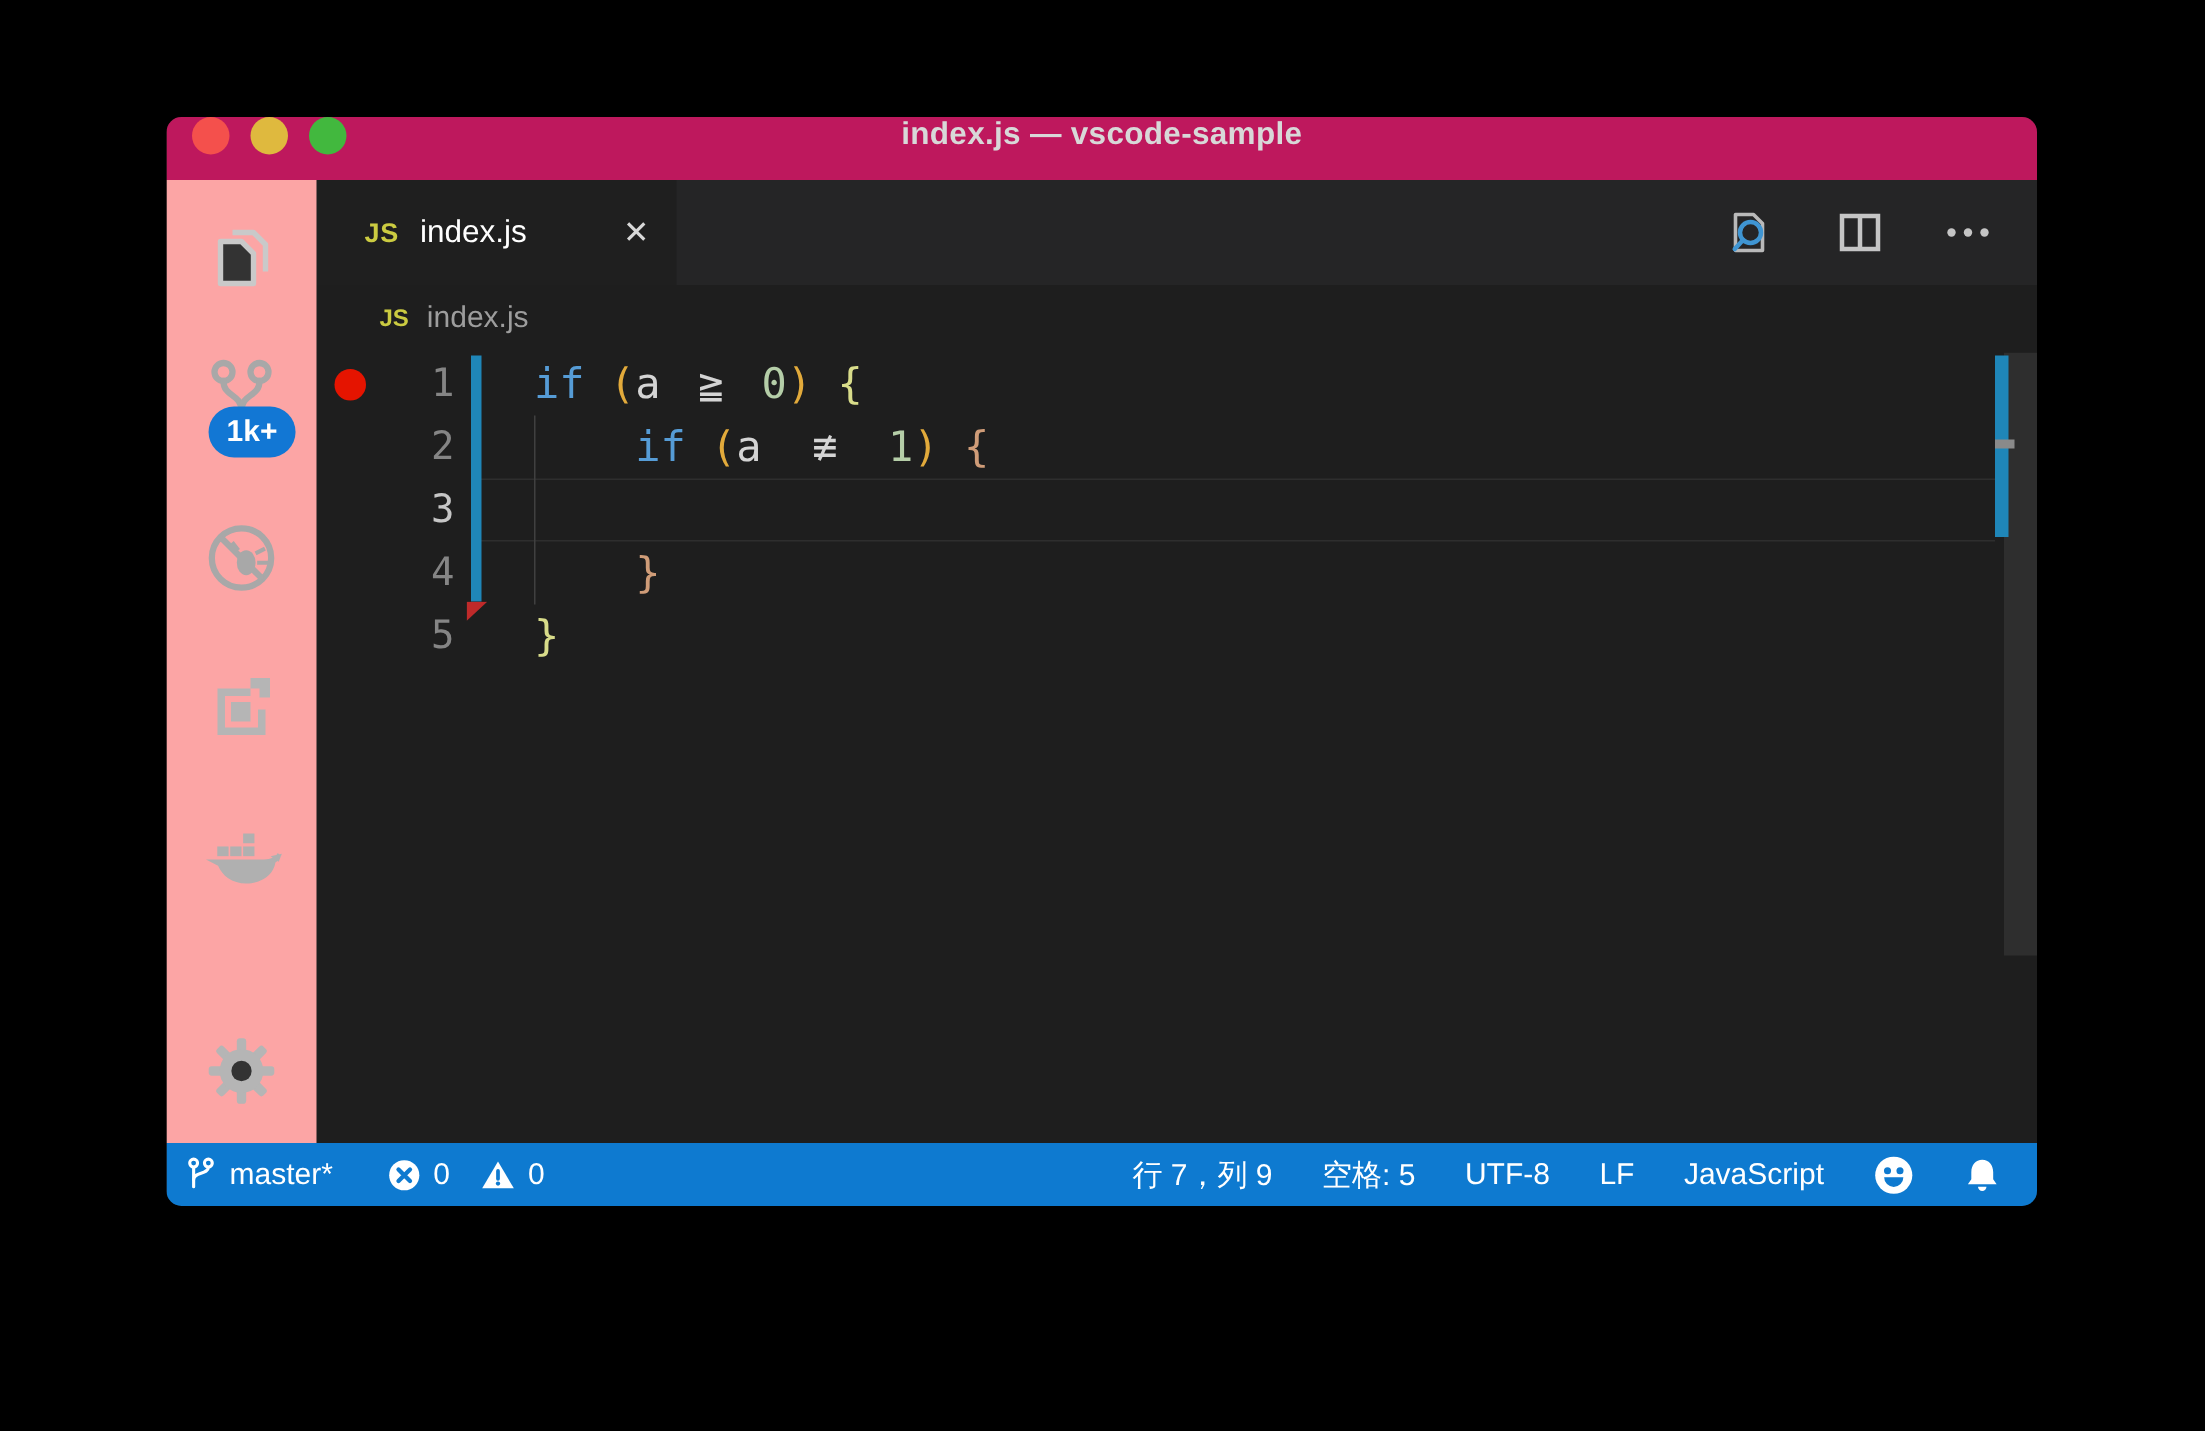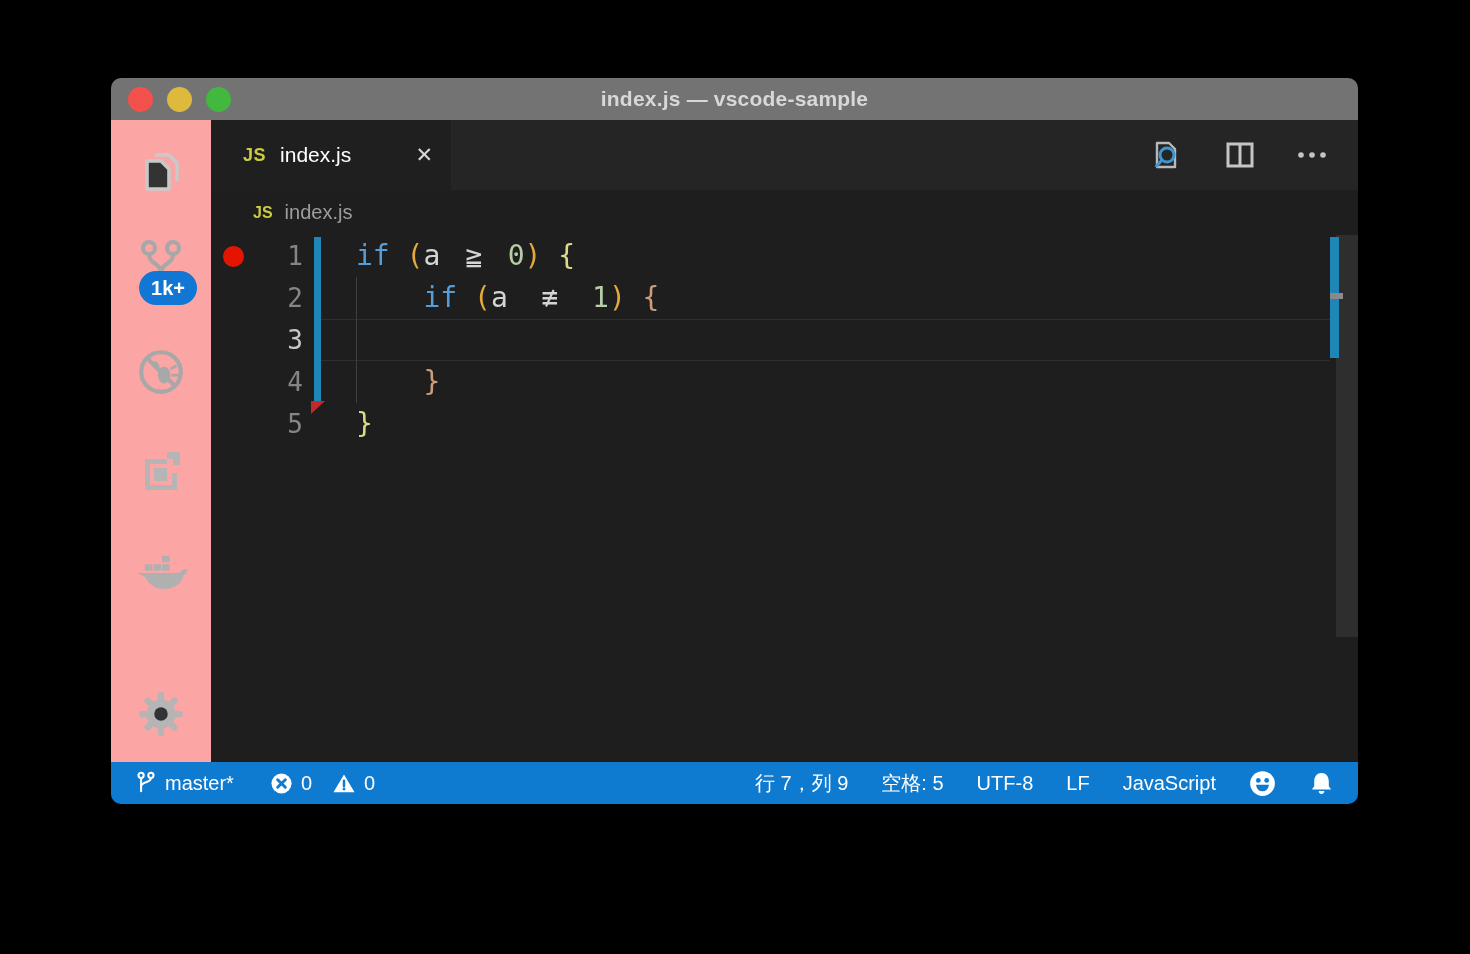--- a/index.html
+++ b/index.html
@@ -2,21 +2,21 @@
 <html><head>
 <meta charset="utf-8">
 <style>
   * { margin:0; padding:0; box-sizing:border-box; }
   html,body { width:1470px; height:954px; background:#000; font-family:"Liberation Sans", sans-serif; overflow:hidden; }
 
   .window { position:absolute; left:111px; top:78px; width:1247px; height:726px;
             border-radius:10px; overflow:hidden; background:#1e1e1e; }
 
   
-  .titlebar { height:42px; background:#737373; position:relative; display:flex; align-items:center;text-decoration:underline; }
+  .titlebar { height:42px; background:#be185d; position:relative; display:flex; align-items:flex-start;text-decoration:underline; }
   .traffic { display:flex; gap:14px; padding-left:17px; }
   .tl { width:25px; height:25px; border-radius:50%; }
   .tl.red{ background:#f4504c; } .tl.yellow{ background:#dfb93e; } .tl.green{ background:#42b83e; }
   .title-text { position:absolute; left:0; right:0; text-align:center; color:#d8d8d8;
                 font-size:21px; font-weight:600; letter-spacing:.2px; }
 
   
   .main { display:flex; height:642px; }
 
   
@@ -59,21 +59,21 @@
                 background:#bf2a2a; clip-path:polygon(0 0,100% 0,0 100%); }
   .indent-guide { position:absolute; left:145px; top:42px; height:126px; border-left:1px solid #404040; }
 
   .scroll-strip { position:absolute; right:0; top:0; bottom:0; width:28px; }
   .scroll-slider { position:absolute; right:0; top:0; width:22px; height:402px; background:rgba(121,121,121,0.18); }
   .ruler-mod { position:absolute; left:0; top:2px; width:9px; height:121px; background:#1f86b8; }
   .ruler-cursor { position:absolute; left:0; top:58px; width:13px; height:6px; background:#8a8a8a; }
 
   
   .statusbar { height:42px; background:#0e7ad0; display:flex; align-items:center;
-               color:#fff; font-size:20px; padding:0 24px 0 24px; flex:none; }
+               color:#fff; font-size:20px; padding:0 24px 0 12px; flex:none; }
   .sb-item { display:flex; align-items:center; gap:8px; }
   .sb-left { display:flex; align-items:center; gap:20px; }
   .sb-left .sb-problems { margin-left:16px; display:flex; align-items:center; gap:20px; }
   .sb-right { margin-left:auto; display:flex; align-items:center; gap:33px; }
   svg { display:block; }
 </style>
 </head>
 <body>
 
 <div class="window">

